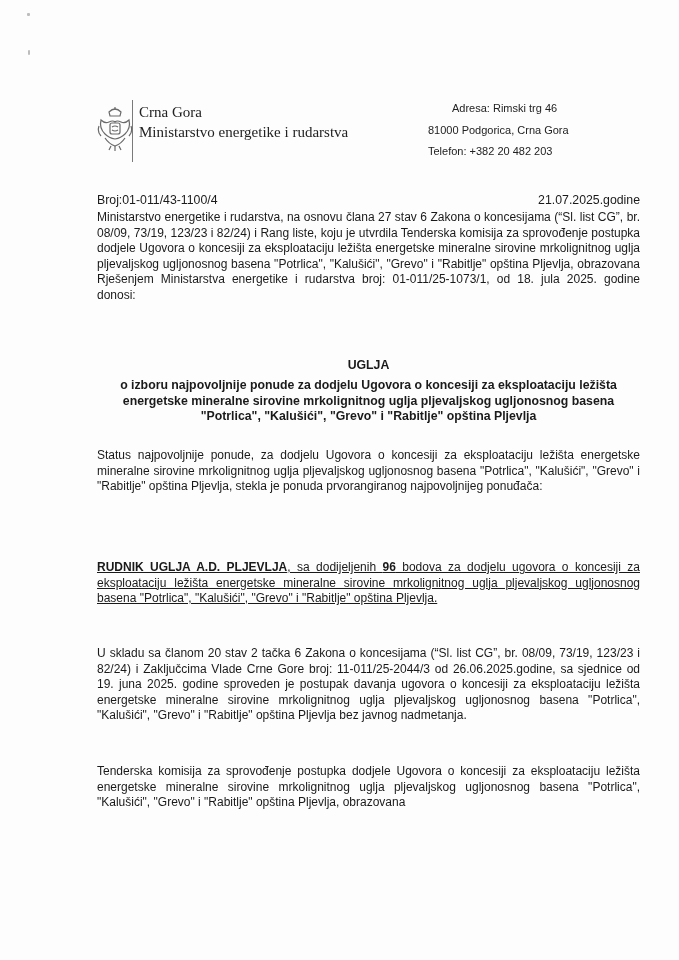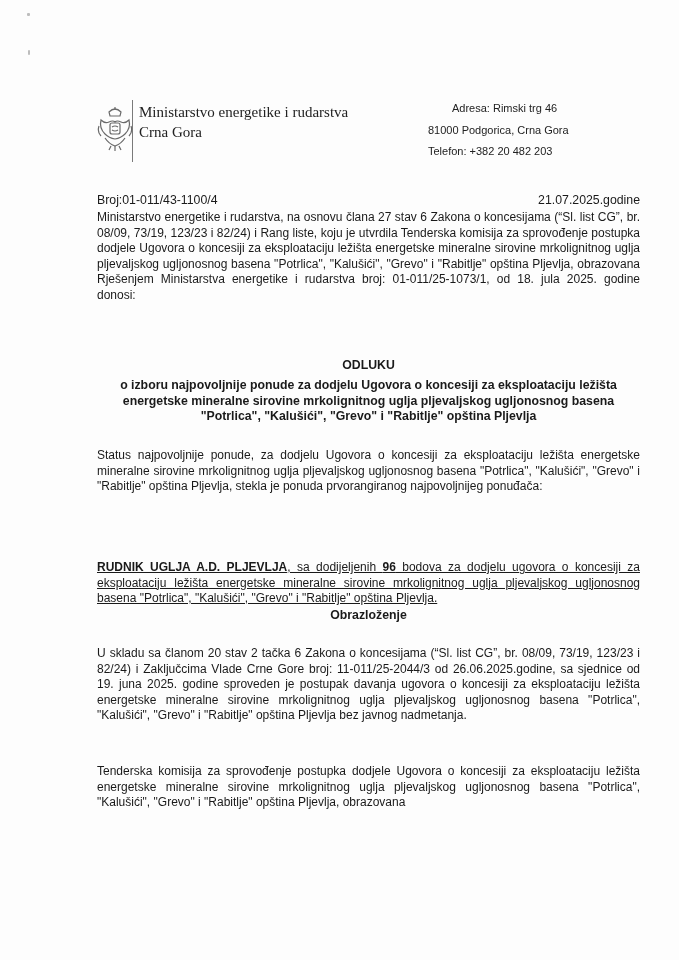--- a/index.html
+++ b/index.html
@@ -36,45 +36,44 @@
           <rect x="13" y="17" width="10" height="11" rx="2"></rect>
           <path d="M15 21 Q18 19 21 21 M15 24 Q18 26 21 24"></path>
           <path d="M8 32 Q12 38 18 40 Q24 38 28 32"></path>
           <path d="M14 40 L12 44 M22 40 L24 44 M18 40 L18 45"></path>
           <path d="M2 20 Q0 26 4 30 M34 20 Q36 26 32 30"></path>
         </g>
       </svg>
     </div>
     <div class="hdr-rule"></div>
     <div class="org">
+      <div>Crna Gora</div>
       <div>Ministarstvo energetike i rudarstva</div>
-      <div>Crna Gora</div>
     </div>
     <div class="addr">
       <div class="a1">Adresa: Rimski trg 46</div>
       <div>81000 Podgorica, Crna Gora</div>
       <div>Telefon: +382 20 482 203</div>
     </div>
   </div>
 
   <div class="refline">
     <span>Broj:01-011/43-1100/4</span>
     <span>21.07.2025.godine</span>
   </div>
 
   <div class="para" style="top:210px;">Ministarstvo energetike i rudarstva, na osnovu člana 27 stav 6 Zakona o koncesijama (“Sl. list CG”, br. 08/09, 73/19, 123/23 i 82/24) i Rang liste, koju je utvrdila Tenderska komisija za sprovođenje postupka dodjele Ugovora o koncesiji za eksploataciju ležišta energetske mineralne sirovine mrkolignitnog uglja pljevaljskog ugljonosnog basena "Potrlica", "Kalušići", "Grevo" i "Rabitlje" opština Pljevlja, obrazovana Rješenjem Ministarstva energetike i rudarstva broj: 01-011/25-1073/1, od 18. jula 2025. godine donosi:</div>
 
-  <div class="center bold" style="top:358px;font-weight:bold;">ODLUKU</div>
+  <div class="center bold" style="top:358px;font-weight:bold;">UGLJA</div>
   <div class="center bold" style="top:378px;padding:0 4px;box-sizing:border-box;">o izboru najpovoljnije ponude za dodjelu Ugovora o koncesiji za eksploataciju ležišta energetske mineralne sirovine mrkolignitnog uglja pljevaljskog ugljonosnog basena "Potrlica", "Kalušići", "Grevo" i "Rabitlje" opština Pljevlja</div>
 
   <div class="para" style="top:448px;">Status najpovoljnije ponude, za dodjelu Ugovora o koncesiji za eksploataciju ležišta energetske mineralne sirovine mrkolignitnog uglja pljevaljskog ugljonosnog basena "Potrlica", "Kalušići", "Grevo" i "Rabitlje" opština Pljevlja, stekla je ponuda prvorangiranog najpovoljnijeg ponuđača:</div>
 
   <div class="para" style="top:560px;text-decoration:underline;">
     <span class="bold">RUDNIK UGLJA A.D. PLJEVLJA</span><span>, sa dodijeljenih </span><span class="bold">96</span><span> bodova za dodjelu ugovora o koncesiji za eksploataciju ležišta energetske mineralne sirovine mrkolignitnog uglja pljevaljskog ugljonosnog basena "Potrlica", "Kalušići", "Grevo" i "Rabitlje" opština Pljevlja.</span>
   </div>
 
-  <div class="center bold" style="top:608px;">Obrazloženje</div>
 
   <div class="para" style="top:646px;">U skladu sa članom 20 stav 2 tačka 6 Zakona o koncesijama (“Sl. list CG”, br. 08/09, 73/19, 123/23 i 82/24) i Zaključcima Vlade Crne Gore broj: 11-011/25-2044/3 od 26.06.2025.godine, sa sjednice od 19. juna 2025. godine sproveden je postupak davanja ugovora o koncesiji za eksploataciju ležišta energetske mineralne sirovine mrkolignitnog uglja pljevaljskog ugljonosnog basena "Potrlica", "Kalušići", "Grevo" i "Rabitlje" opština Pljevlja bez javnog nadmetanja.</div>
 
   <div class="para" style="top:764px;">Tenderska komisija za sprovođenje postupka dodjele Ugovora o koncesiji za eksploataciju ležišta energetske mineralne sirovine mrkolignitnog uglja pljevaljskog ugljonosnog basena "Potrlica", "Kalušići", "Grevo" i "Rabitlje" opština Pljevlja, obrazovana</div>
 
 </div>
 
 </body></html>

